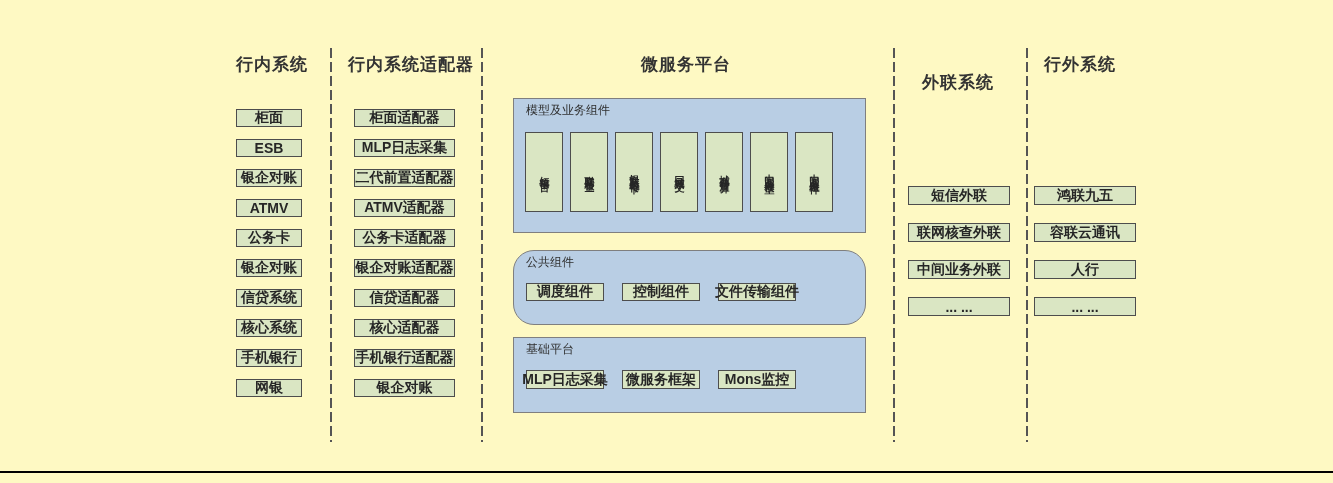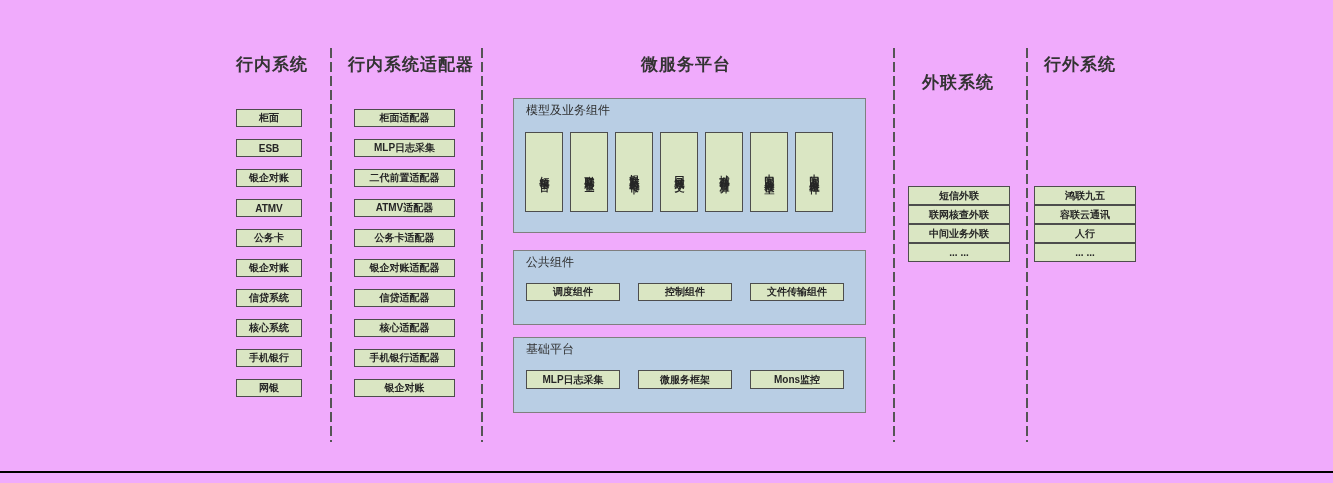--- a/index.html
+++ b/index.html
@@ -8,46 +8,46 @@
     --blue-fill:#b9cee4;
     --blue-border:#7f7f7f;
     --dashed-line:#555555;
     --text:#333333;
     --bottom-rule:#000000;
   }
   html,body{margin:0;padding:0;background:#fff;}
   .canvas{
     position:relative;
     width:1333px;height:483px;
-    background:#f0abfc;
+    background:#fef9c3;
     font-family:"Liberation Sans", sans-serif;
     color:var(--text);
     overflow:hidden;
   }
   .col-title{
     position:absolute;top:54px;
     font-size:17px;font-weight:bold;letter-spacing:1px;
     text-align:center;color:var(--text);
     width:120px;line-height:22px;
     white-space:nowrap;
   }
   .vline{
     position:absolute;top:48px;height:394px;width:2px;
     background:repeating-linear-gradient(to bottom,var(--dashed-line) 0 10px,transparent 10px 14px);
   }
   .stack{position:absolute;display:flex;flex-direction:column;}
   .stack-12{gap:12px;}
-  .stack-18{}
+  .stack-18{gap:18px;}
   .gbox{
     box-sizing:border-box;
     height:18px;
     background:var(--green-fill);
     border:1px solid var(--green-border);
     display:flex;align-items:center;justify-content:center;
-    font-size:10px;font-weight:bold;color:#262626;
+    font-size:14px;font-weight:bold;color:#262626;
     white-space:nowrap;
   }
   .h19{height:19px;}
   .panel{
     position:absolute;left:513px;width:353px;
     box-sizing:border-box;
     background:var(--blue-fill);
     border:1px solid var(--blue-border);
   }
   .panel-title{
@@ -59,21 +59,21 @@
     box-sizing:border-box;
     width:38px;height:80px;
     background:var(--green-fill);
     border:1px solid var(--green-border);
     display:flex;align-items:center;justify-content:center;
     writing-mode:vertical-rl;text-orientation:upright;
     font-size:10px;font-weight:bold;color:#262626;
     letter-spacing:2px;line-height:1;
   }
   .hrow{display:flex;gap:18px;margin:13px 0 0 12px;}
-  .hrow .gbox{width:94px;}
+  .hrow .gbox{width:78px;}
   .bottom-rule{
     position:absolute;left:0;top:471px;width:1333px;height:2px;
     background:var(--bottom-rule);
   }
 </style>
 </head>
 <body>
 
 <div class="canvas">
 
@@ -123,21 +123,21 @@
     <div class="vbox">短信平台</div>
         <div class="vbox">联网核查</div>
         <div class="vbox">银联及银行卡</div>
         <div class="vbox">同城票交</div>
         <div class="vbox">城商行清算</div>
         <div class="vbox">中间业务模型</div>
         <div class="vbox">中间业务组件</div>
       </div>
   </div>
 
-  <div class="panel" style="top:250px;height:75px;">
+  <div class="panel" style="top:250px;height:75px;border-radius:21px;">
     <div class="panel-title">公共组件</div>
     <div class="hrow">
 
     <div class="gbox">调度组件</div>
         <div class="gbox">控制组件</div>
         <div class="gbox">文件传输组件</div>
       </div>
   </div>
 
   <div class="panel" style="top:337px;height:76px;">

